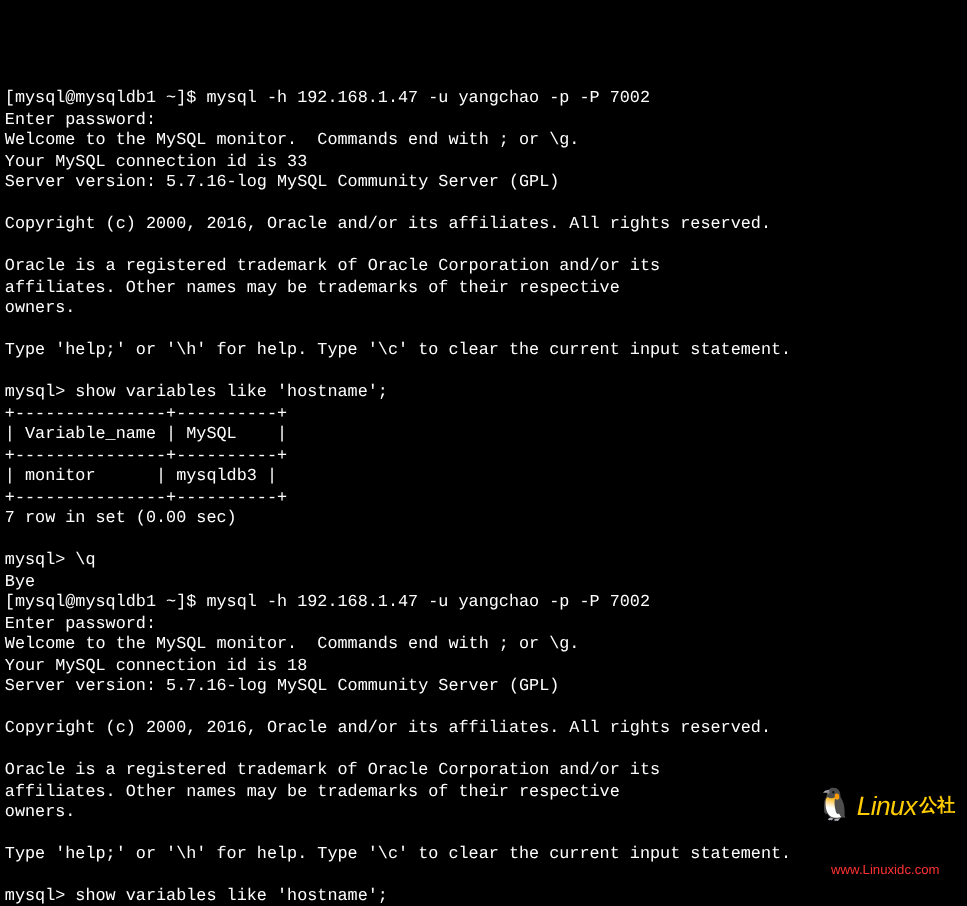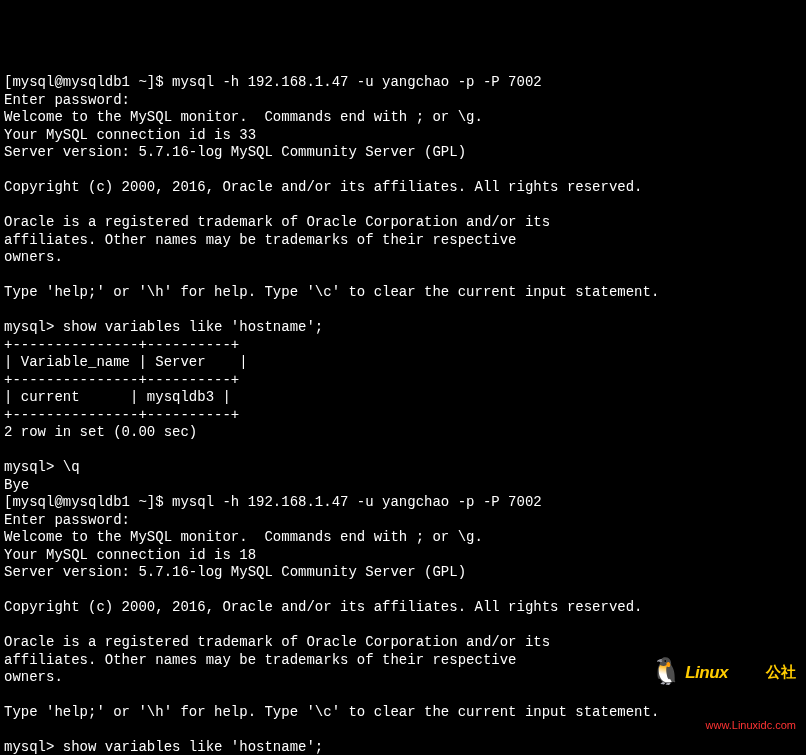--- a/index.html
+++ b/index.html
@@ -34,38 +34,38 @@
       align-items: center;
       justify-content: flex-end;
       gap: 2px;
     }
     .penguin {
       font-size: 26px;
       line-height: 1;
     }
     .watermark-text-main {
       font-family: Arial, sans-serif;
-      font-weight: bold;
+      font-weight: normal;
       font-style: italic;
-      font-size: 17px;
+      font-size: 22px;
       color: #ffcc00;
       letter-spacing: -0.5px;
     }
     .watermark-text-cn {
       font-family: Arial, sans-serif;
       font-weight: bold;
       font-size: 15px;
       color: #ffcc00;
-      margin-left: 36px;
     }
     .watermark-url {
       font-family: Arial, sans-serif;
       font-size: 11px;
       color: #ff3333;
       margin-top: -2px;
+      text-align: center;
     }
   </style>
 </head>
 <body>
 
 
 
 <div class="terminal"><span>[mysql@mysqldb1 ~]$ mysql -h 192.168.1.47 -u yangchao -p -P 7002</span>
 <span>Enter password:</span>
 <span>Welcome to the MySQL monitor.  Commands end with ; or \g.</span>
@@ -75,25 +75,25 @@
 <span>Copyright (c) 2000, 2016, Oracle and/or its affiliates. All rights reserved.</span>
 
 <span>Oracle is a registered trademark of Oracle Corporation and/or its</span>
 <span>affiliates. Other names may be trademarks of their respective</span>
 <span>owners.</span>
 
 <span>Type 'help;' or '\h' for help. Type '\c' to clear the current input statement.</span>
 
 <span>mysql&gt; show variables like 'hostname';</span>
 <span>+---------------+----------+</span>
-<span>| Variable_name | Server    |</span>
+<span>| Variable_name | MySQL    |</span>
 <span>+---------------+----------+</span>
-<span>| current      | mysqldb3 |</span>
+<span>| monitor      | mysqldb3 |</span>
 <span>+---------------+----------+</span>
-<span>2 row in set (0.00 sec)</span>
+<span>7 row in set (0.00 sec)</span>
 
 <span>mysql&gt; \q</span>
 <span>Bye</span>
 <span>[mysql@mysqldb1 ~]$ mysql -h 192.168.1.47 -u yangchao -p -P 7002</span>
 <span>Enter password:</span>
 <span>Welcome to the MySQL monitor.  Commands end with ; or \g.</span>
 <span>Your MySQL connection id is 18</span>
 <span>Server version: 5.7.16-log MySQL Community Server (GPL)</span>
 
 <span>Copyright (c) 2000, 2016, Oracle and/or its affiliates. All rights reserved.</span>

